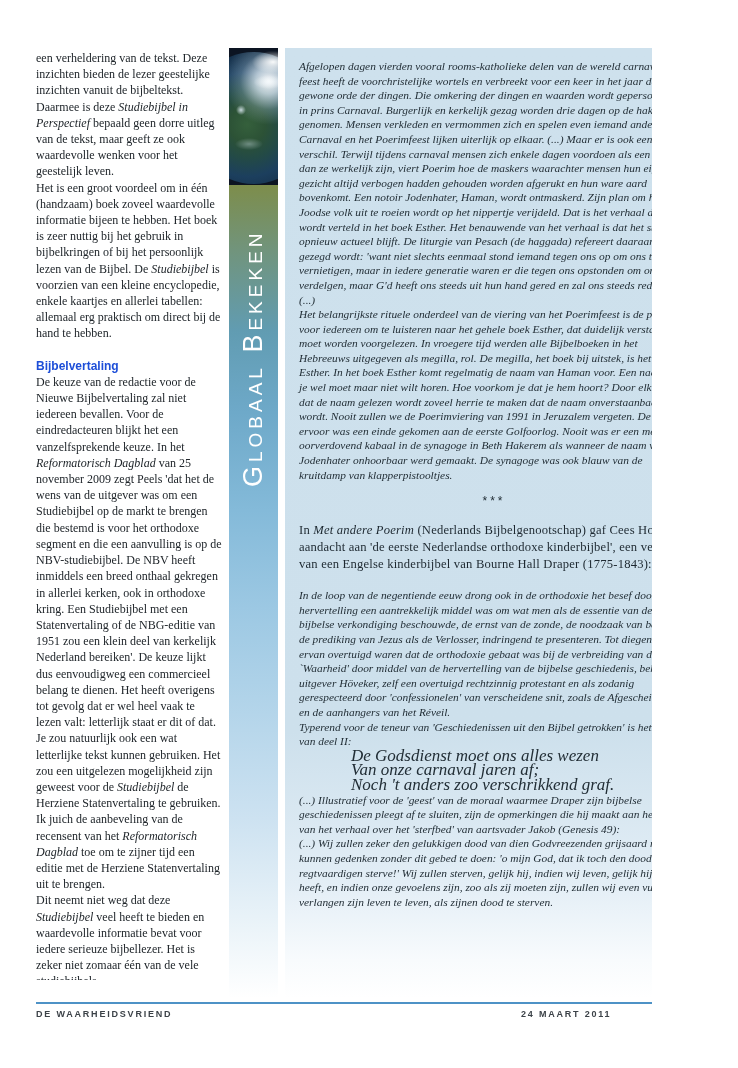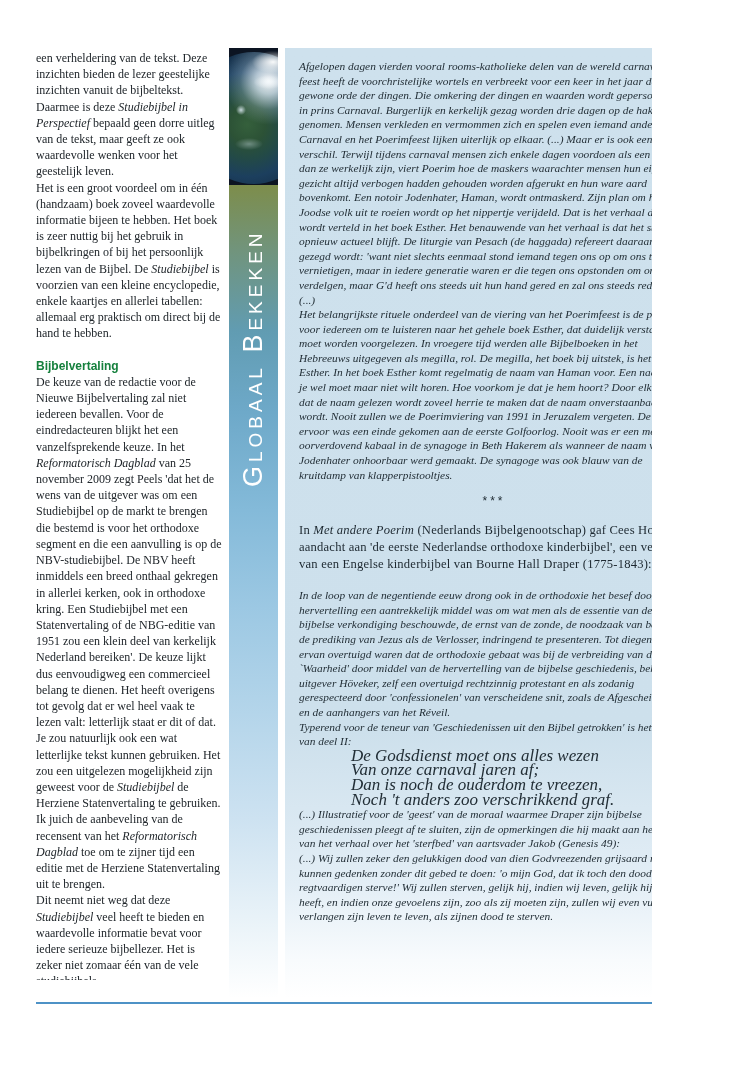--- a/index.html
+++ b/index.html
@@ -9,21 +9,21 @@
   }
 
   
   .left-col{
     position:absolute;left:36px;top:50px;width:186px;height:930px;
     font-size:12px;line-height:16.2px;text-align:left;overflow:hidden;
   }
   .left-col p{margin:0;}
   .left-col h3{
     margin:16px 0 0 0;font-family:"Liberation Sans",sans-serif;
-    font-size:12px;line-height:16.2px;color:#15803d;
+    font-size:12px;line-height:16.2px;color:#1d4ed8;
   }
   .em{font-style:italic;}
 
   
   .banner{position:absolute;left:229px;top:48px;width:49px;height:950px;}
   .earth{
     position:absolute;left:0;top:0;width:49px;height:137px;
     background:#0c1422;overflow:hidden;
   }
   .earth .globe{
@@ -109,23 +109,27 @@
   <div class="panel">
     <p class="quote">Afgelopen dagen vierden vooral rooms-katholieke delen van de wereld carnaval. Het feest heeft de voorchristelijke wortels en verbreekt voor een keer in het jaar de gewone orde der dingen. Die omkering der dingen en waarden wordt gepersonifieerd in prins Carnaval. Burgerlijk en kerkelijk gezag worden drie dagen op de hak genomen. Mensen verkleden en vermommen zich en spelen even iemand anders. (...) Carnaval en het Poerimfeest lijken uiterlijk op elkaar. (...) Maar er is ook een groot verschil. Terwijl tijdens carnaval mensen zich enkele dagen voordoen als een ander dan ze werkelijk zijn, viert Poerim hoe de maskers waarachter mensen hun eigenlijke gezicht altijd verbogen hadden gehouden worden afgerukt en hun ware aard bovenkomt. Een notoir Jodenhater, Haman, wordt ontmaskerd. Zijn plan om het Joodse volk uit te roeien wordt op het nippertje verijdeld. Dat is het verhaal dat wordt verteld in het boek Esther. Het benauwende van het verhaal is dat het steeds opnieuw actueel blijft. De liturgie van Pesach (de haggada) refereert daaraan als gezegd wordt: 'want niet slechts eenmaal stond iemand tegen ons op om ons te vernietigen, maar in iedere generatie waren er die tegen ons opstonden om ons te verdelgen, maar G'd heeft ons steeds uit hun hand gered en zal ons steeds redden.' (...)</p>
     <p class="quote">Het belangrijkste rituele onderdeel van de viering van het Poerimfeest is de plicht voor iedereen om te luisteren naar het gehele boek Esther, dat duidelijk verstaanbaar moet worden voorgelezen. In vroegere tijd werden alle Bijbelboeken in het Hebreeuws uitgegeven als megilla, rol. De megilla, het boek bij uitstek, is het boek Esther. In het boek Esther komt regelmatig de naam van Haman voor. Een naam die je wel moet maar niet wilt horen. Hoe voorkom je dat je hem hoort? Door elke keer dat de naam gelezen wordt zoveel herrie te maken dat de naam onverstaanbaar wordt. Nooit zullen we de Poerimviering van 1991 in Jeruzalem vergeten. De nacht ervoor was een einde gekomen aan de eerste Golfoorlog. Nooit was er een meer oorverdovend kabaal in de synagoge in Beth Hakerem als wanneer de naam van de Jodenhater onhoorbaar werd gemaakt. De synagoge was ook blauw van de kruitdamp van klapperpistooltjes.</p>
     <div class="separator">***</div>
     <p class="intro gap-after"><span>In </span><span class="em">Met andere Poerim</span><span> (Nederlands Bijbelgenootschap) gaf Cees Houtman aandacht aan 'de eerste Nederlandse orthodoxe kinderbijbel', een vertaling van een Engelse kinderbijbel van Bourne Hall Draper (1775-1843):</span></p>
     <p class="quote">In de loop van de negentiende eeuw drong ook in de orthodoxie het besef door dat de hervertelling een aantrekkelijk middel was om wat men als de essentie van de bijbelse verkondiging beschouwde, de ernst van de zonde, de noodzaak van bekering, de prediking van Jezus als de Verlosser, indringend te presenteren. Tot diegenen die ervan overtuigd waren dat de orthodoxie gebaat was bij de verbreiding van de `Waarheid' door middel van de hervertelling van de bijbelse geschiedenis, behoorde uitgever Höveker, zelf een overtuigd rechtzinnig protestant en als zodanig gerespecteerd door 'confessionelen' van verscheidene snit, zoals de Afgescheidenen en de aanhangers van het Réveil.</p>
     <p class="quote">Typerend voor de teneur van 'Geschiedenissen uit den Bijbel getrokken' is het 'motto' van deel II:</p>
     <div class="poem">
       <div>De Godsdienst moet ons alles wezen</div>
       <div>Van onze carnaval jaren af;</div>
-      <div>Dan is noch de ouderdom te vreezen,</div>
       <div>Noch 't anders zoo verschrikkend graf.</div>
     </div>
     <p class="quote">(...) Illustratief voor de 'geest' van de moraal waarmee Draper zijn bijbelse geschiedenissen pleegt af te sluiten, zijn de opmerkingen die hij maakt aan het einde van het verhaal over het 'sterfbed' van aartsvader Jakob (Genesis 49):</p>
     <p class="quote">(...) Wij zullen zeker den gelukkigen dood van dien Godvreezenden grijsaard niet kunnen gedenken zonder dit gebed te doen: 'o mijn God, dat ik toch den dood dezes regtvaardigen sterve!' Wij zullen sterven, gelijk hij, indien wij leven, gelijk hij geleefd heeft, en indien onze gevoelens zijn, zoo als zij moeten zijn, zullen wij even vuriglijk verlangen zijn leven te leven, als zijnen dood te sterven.</p>
     <div class="panel-sig">v.d.G.</div>
   </div>
 
   <div class="footer-rule"></div>
+  <div class="footer">
+    <span class="mag">DE WAARHEIDSVRIEND</span>
+    <span class="date">24 MAART 2011</span>
+    <span class="pnum">17</span>
+  </div>
 
 </div>
 
 </body></html>

